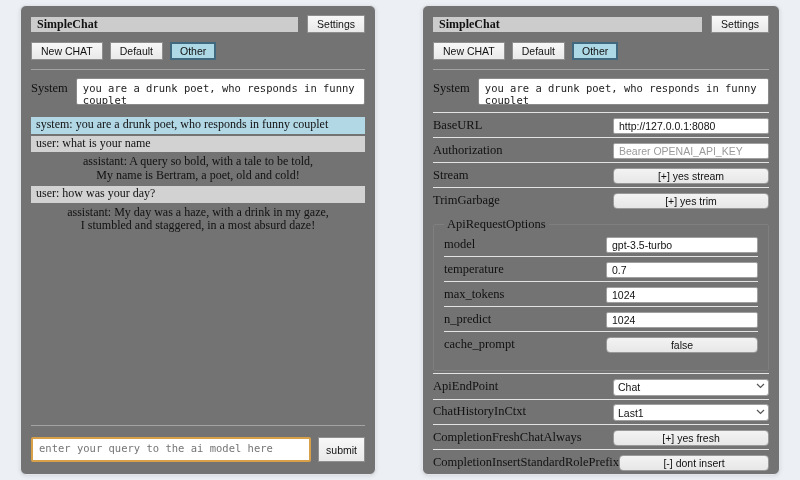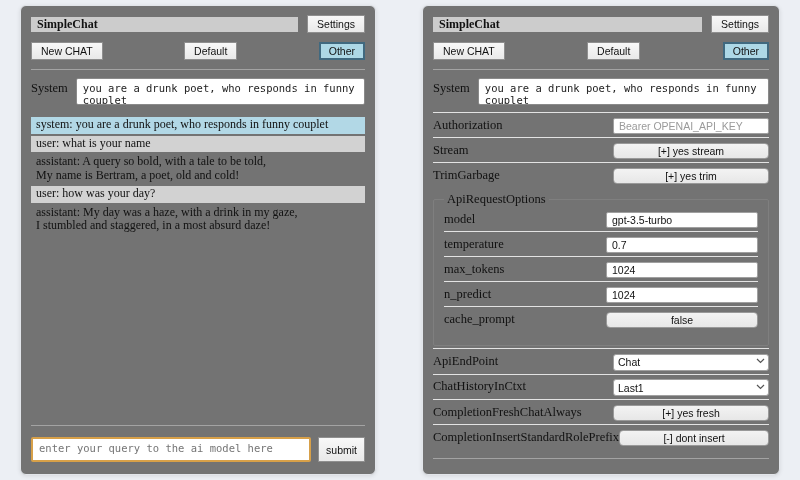--- a/index.html
+++ b/index.html
@@ -28,21 +28,21 @@
     font-weight: bold; font-size: 12px; color: #111;
     padding: 1px 6px; height: 15px; line-height: 13px;
   }
   .btn {
     font-family: "Liberation Sans", sans-serif;
     font-size: 10.5px; color: #111;
     background: linear-gradient(#f8f8f8, #e9e9e9);
     border: 1px solid #8f8f8f; border-radius: 0;
     padding: 2px 9px; cursor: pointer; line-height: 12px;
   }
-  .session-row { display: flex; gap: 7px; margin-top: 9px; justify-content: space-between; }
+  .session-row { display: flex; gap: 7px; margin-top: 9px; }
   .session-btn.selected {
     background: var(--sel-bg, #add8e6);
     border: 2px solid var(--sel-border, #40697f);
     padding: 1px 8px;
   }
   hr.rule { border: none; border-top: 1px solid #a3a3a3; margin: 9px 0 6px; width: 100%; }
   
   .system-row { display: flex; gap: 8px; margin-top: 2px; }
   .system-label { font-size: 12.5px; padding-top: 3px; color: #111; }
   textarea {
@@ -54,21 +54,21 @@
   textarea.sys { flex: 1; height: 27px; }
   
   .chat-area { margin-top: 12px; flex: 1; overflow: hidden; }
   .msg {
     font-size: 12px; line-height: 13.5px; color: #111;
     padding: 1px 5px 2px; margin-bottom: 2px;
     white-space: pre-line;
   }
   .msg.system { background: var(--sys-msg, #b2d8e6); }
   .msg.user { background: var(--user-msg, #d2d2d2); }
-  .msg.assistant { background: transparent; }
+  .msg.assistant { background: transparent; text-align: center; }
   
   .query-row { display: flex; gap: 7px; margin-top: 5px; }
   textarea.query { flex: 1; height: 25px; border: 1px solid #999; }
   textarea.query.focused { border: 2px solid var(--focus-border, #d7a049); }
   .submit-btn { padding: 5px 7px; }
   
   .settings { margin-top: 7px; }
   .srow {
     display: flex; justify-content: space-between; align-items: center;
     border-top: 1px solid #e3e3e3; padding: 3px 0;
@@ -147,20 +147,24 @@
     <button class="btn session-btn">Default</button>
     <button class="btn session-btn selected">Other</button>
   </div>
   <hr class="rule">
   <div class="system-row">
     <span class="system-label">System</span>
     <textarea class="sys" style="">you are a drunk poet, who responds in funny couplet</textarea>
   </div>
 
   <div class="settings">
+    <div class="srow">
+      <span class="slabel">BaseURL</span>
+      <span class="control"><input class="ctrl" value="http://127.0.0.1:8080" style=""></span>
+    </div>
     <div class="srow">
       <span class="slabel">Authorization</span>
       <span class="control"><input class="ctrl" placeholder="Bearer OPENAI_API_KEY" style=""></span>
     </div>
     <div class="srow">
       <span class="slabel">Stream</span>
       <span class="control"><button class="ctrl">[+] yes stream</button></span>
     </div>
     <div class="srow">
       <span class="slabel">TrimGarbage</span>

